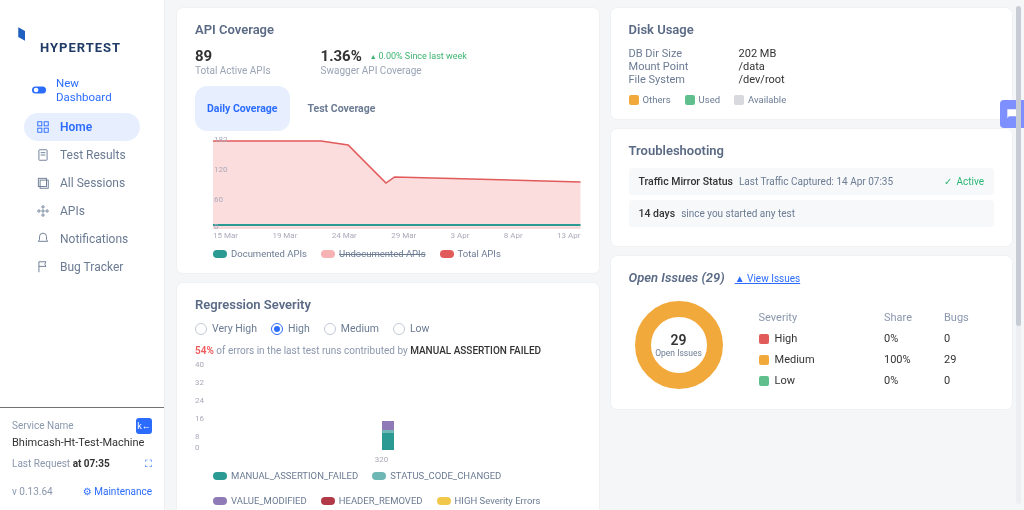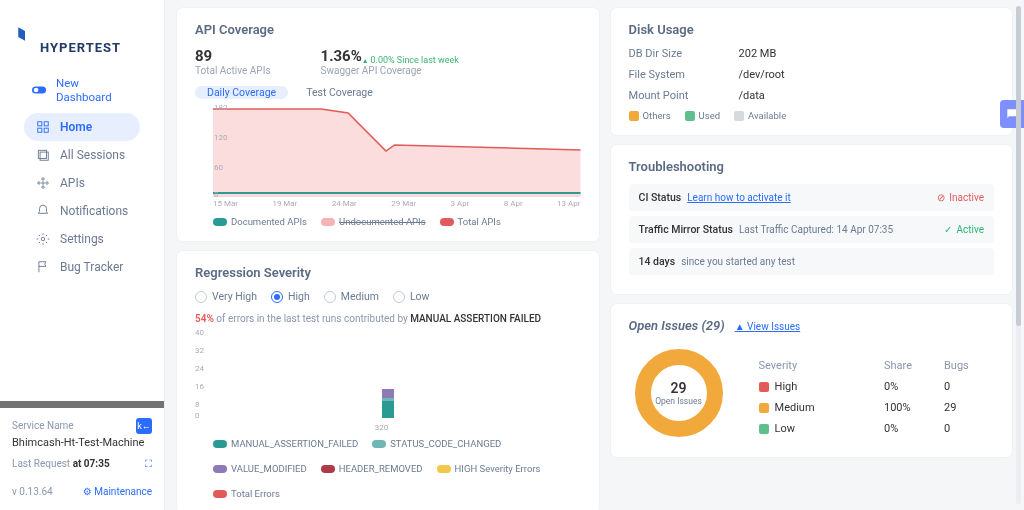--- a/index.html
+++ b/index.html
@@ -8,39 +8,39 @@
   .sidebar { width: 165px; background: #fff; display: flex; flex-direction: column; border-right: 1px solid #eee; }
   .logo { padding: 12px 16px 10px; display: flex; align-items: center; gap: 6px; }
   .logo svg { width: 18px; height: 18px; }
   .logo-text { font-weight: 700; font-size: 13px; letter-spacing: 1px; color: #1f3b66; margin-top: 28px; }
   .nav { display: flex; flex-direction: column; gap: 2px; padding: 4px 24px; }
   .nav-item { display: flex; align-items: center; gap: 10px; padding: 7px 12px; border-radius: 18px; color: #6b7b93; cursor: pointer; font-size: 12px; }
   .nav-item svg { width: 14px; height: 14px; flex-shrink: 0; }
   .nav-item.toggle { color: #2b6cff; font-size: 11.5px; padding-left: 8px; }
   .nav-item.active { background: #e7efff; color: #2b6cff; font-weight: 600; }
   .nav-item.active svg { stroke: #2b6cff; }
-  .sidebar-foot { margin-top: auto; padding: 10px 12px; border-top: 7px solid #737373; font-size: 10px; color: #8a97ad; line-height: 1.6; }
+  .sidebar-foot { margin-top: auto; padding: 10px 12px; border-top: 1px solid #737373; font-size: 10px; color: #8a97ad; line-height: 1.6; }
   .sidebar-foot .row { display: flex; justify-content: space-between; align-items: center; }
   .sidebar-foot .svc { color: #333; font-size: 11px; }
   .sidebar-foot .badge { width: 16px; height: 16px; background: #2b6cff; color: #fff; border-radius: 3px; font-size: 9px; display: inline-flex; align-items: center; justify-content: center; }
   .sidebar-foot a { color: #2b6cff; text-decoration: none; }
   .main { flex: 1; padding: 8px 12px; display: flex; gap: 12px; overflow: hidden; }
   .col { display: flex; flex-direction: column; gap: 10px; }
   .col.left { flex: 1.05; }
   .col.right { flex: 1; }
   .card { background: #fff; border-radius: 6px; padding: 14px 18px; box-shadow: 0 0 0 1px rgba(0,0,0,0.02); }
   .card h3 { font-size: 13px; font-weight: 600; color: #5a6a85; margin-bottom: 10px; }
   
   .stats-row { display: flex; gap: 50px; margin-bottom: 10px; }
   .stat .num { font-size: 15px; font-weight: 700; color: #333; }
   .stat .lbl { font-size: 10px; color: #9aa4b5; }
   .delta { font-size: 9px; color: #3cb371; }
   .delta::before { content: "▲ "; font-size: 7px; }
   .tabs { display: flex; gap: 6px; margin-bottom: 6px; }
-  .tab { padding: 0 12px; font-size: 10.5px; color: #6b7b93; border-radius: 12px; cursor: pointer; }
+  .tab { padding: 16px 12px; font-size: 10.5px; color: #6b7b93; border-radius: 12px; cursor: pointer; font-weight: bold; }
   .tab.active { background: #e7efff; color: #2b6cff; }
   .line-chart { position: relative; height: 92px; margin-left: 18px; }
   .line-chart .ylab { position: absolute; left: -18px; font-size: 8px; color: #aab; margin-left: 19px; }
   .line-chart svg { width: 100%; height: 100%; }
   .xlabels { display: flex; justify-content: space-between; font-size: 8px; color: #aab; margin-left: 18px; margin-top: 2px; }
   .legend { display: flex; gap: 14px; margin-top: 8px; margin-left: 18px; font-size: 9.5px; color: #6b7b93; flex-wrap: wrap; align-items: center; }
   .legend .item { display: flex; align-items: center; gap: 4px; }
   .sw { width: 14px; height: 8px; border-radius: 4px; display: inline-block; }
   .strike { text-decoration: line-through; }
   
@@ -57,21 +57,21 @@
   .bar-chart .bars { position: absolute; left: 46%; bottom: 12px; width: 12px; display: flex; flex-direction: column; }
   .bar-chart .seg { width: 12px; }
   .bar-chart .xl { position: absolute; left: 44%; bottom: -2px; font-size: 8px; color: #aab; }
   .legend.reg { max-width: 360px; }
   
   .disk { display: flex; gap: 22px; align-items: center; }
   .donut { position: relative; width: 110px; height: 110px; }
   .donut svg { transform: rotate(-90deg); }
   .donut-center { position: absolute; inset: 0; display: flex; flex-direction: column; align-items: center; justify-content: center; font-size: 8.5px; color: #6b7b93; line-height: 1.2; }
   .donut-center .v { font-size: 10.5px; color: #333; font-weight: 600; }
-  .kv { display: flex; flex-direction: column; gap: 8px; flex: 1; }
+  .kv { display: flex; flex-direction: column; gap: 0; flex: 1; }
   .kv .row { display: flex; gap: 24px; font-size: 11px; }
   .kv .k { width: 86px; color: #6b7b93; }
   .kv .val { color: #333; }
   
   .tr-line { background: #f7f8fa; border-radius: 4px; padding: 7px 10px; margin-bottom: 5px; display: flex; align-items: center; font-size: 10px; color: #6b7b93; }
   .tr-line .k { color: #333; font-weight: 500; margin-right: 6px; font-size: 10.5px; }
   .tr-line a { color: #2b6cff; text-decoration: underline; font-size: 10px; }
   .status { margin-left: auto; font-size: 10px; display: flex; align-items: center; gap: 4px; }
   .status.inactive { color: #e25b5b; }
   .status.active { color: #2bb673; }
@@ -114,47 +114,48 @@
             <svg viewBox="0 0 24 24" fill="none" stroke="currentColor" stroke-width="1.6">
               <rect x="3" y="3" width="7" height="7"></rect>
               <rect x="14" y="3" width="7" height="7"></rect>
               <rect x="3" y="14" width="7" height="7"></rect>
               <rect x="14" y="14" width="7" height="7"></rect>
             </svg>
             <span>Home</span>
           </div>
           <div class="nav-item">
             <svg viewBox="0 0 24 24" fill="none" stroke="currentColor" stroke-width="1.6">
+              <rect x="5" y="3" width="14" height="18" rx="1"></rect>
+              <line x1="8" y1="8" x2="16" y2="8"></line>
+              <line x1="8" y1="12" x2="16" y2="12"></line>
+            </svg>
+            <span>Test Results</span>
+          </div>
+          <div class="nav-item">
+            <svg viewBox="0 0 24 24" fill="none" stroke="currentColor" stroke-width="1.6">
               <rect x="4" y="4" width="14" height="14"></rect>
               <rect x="7" y="7" width="14" height="14"></rect>
             </svg>
             <span>All Sessions</span>
           </div>
           <div class="nav-item">
             <svg viewBox="0 0 24 24" fill="none" stroke="currentColor" stroke-width="1.6">
               <circle cx="12" cy="12" r="2"></circle>
               <circle cx="5" cy="12" r="2"></circle>
               <circle cx="19" cy="12" r="2"></circle>
               <circle cx="12" cy="5" r="2"></circle>
               <circle cx="12" cy="19" r="2"></circle>
             </svg>
             <span>APIs</span>
           </div>
           <div class="nav-item">
             <svg viewBox="0 0 24 24" fill="none" stroke="currentColor" stroke-width="1.6">
               <path d="M6 8a6 6 0 0112 0v5l2 3H4l2-3V8z"></path>
             </svg>
             <span>Notifications</span>
-          </div>
-          <div class="nav-item">
-            <svg viewBox="0 0 24 24" fill="none" stroke="currentColor" stroke-width="1.6">
-              <circle cx="12" cy="12" r="3"></circle>
-              <path d="M12 2v3M12 19v3M4 12H1M23 12h-3M5 5l2 2M17 17l2 2M5 19l2-2M17 7l2-2"></path>
-            </svg>
-            <span>Settings</span>
           </div>
           <div class="nav-item">
             <svg viewBox="0 0 24 24" fill="none" stroke="currentColor" stroke-width="1.6">
               <path d="M5 3v18M5 3h12l-2 4 2 4H5"></path>
             </svg>
             <span>Bug Tracker</span>
           </div>
         </div>
     </div>
     <div class="sidebar-foot">
@@ -178,21 +179,21 @@
     <div class="col left">
 
       <section class="card">
         <h3>API Coverage</h3>
         <div class="stats-row">
           <div class="stat">
             <div class="num">89</div>
             <div class="lbl">Total Active APIs</div>
           </div>
           <div class="stat">
-            <div style="display:flex;align-items:flex-end;">
+            <div style="display:flex;align-items:center;gap:8px">
               <span class="num">1.36%</span>
               <span class="delta">0.00% Since last week</span>
             </div>
             <div class="lbl">Swagger API Coverage</div>
           </div>
         </div>
         <div class="tabs">
           <div class="tab active">Daily Coverage</div>
           <div class="tab">Test Coverage</div>
         </div>
@@ -273,43 +274,38 @@
 
       <section class="card">
         <h3>Disk Usage</h3>
         <div class="disk">
           <div class="kv" id="disk-kv">
               <div class="row">
                 <span class="k">DB Dir Size</span>
                 <span class="val">202 MB</span>
               </div>
               <div class="row">
+                <span class="k">Mount Point</span>
+                <span class="val">/data</span>
+              </div>
+              <div class="row">
                 <span class="k">File System</span>
                 <span class="val">/dev/root</span>
-              </div>
-              <div class="row">
-                <span class="k">Mount Point</span>
-                <span class="val">/data</span>
               </div>
             </div>
         </div>
         <div class="legend" id="disk-legend" style="margin-left:0">
             <span class="item"><span class="sq" style="background:#f2a93b;width:10px;height:10px;border-radius:2px;display:inline-block"></span> Others</span>
             <span class="item"><span class="sq" style="background:#5fc08e;width:10px;height:10px;border-radius:2px;display:inline-block"></span> Used</span>
             <span class="item"><span class="sq" style="background:#d7d9de;width:10px;height:10px;border-radius:2px;display:inline-block"></span> Available</span>
           </div>
       </section>
 
       <section class="card">
         <h3>Troubleshooting</h3>
-        <div class="tr-line">
-          <span class="k">CI Status</span>
-          <a href="#">Learn how to activate it</a>
-          <span class="status inactive">⊘ <span>Inactive</span></span>
-        </div>
         <div class="tr-line">
           <span class="k">Traffic Mirror Status</span>
           <span>Last Traffic Captured: 14 Apr 07:35</span>
           <span class="status active">✓ <span>Active</span></span>
         </div>
         <div class="tr-line">
           <span class="k">14 days</span>
           <span>since you started any test</span>
         </div>
       </section>

